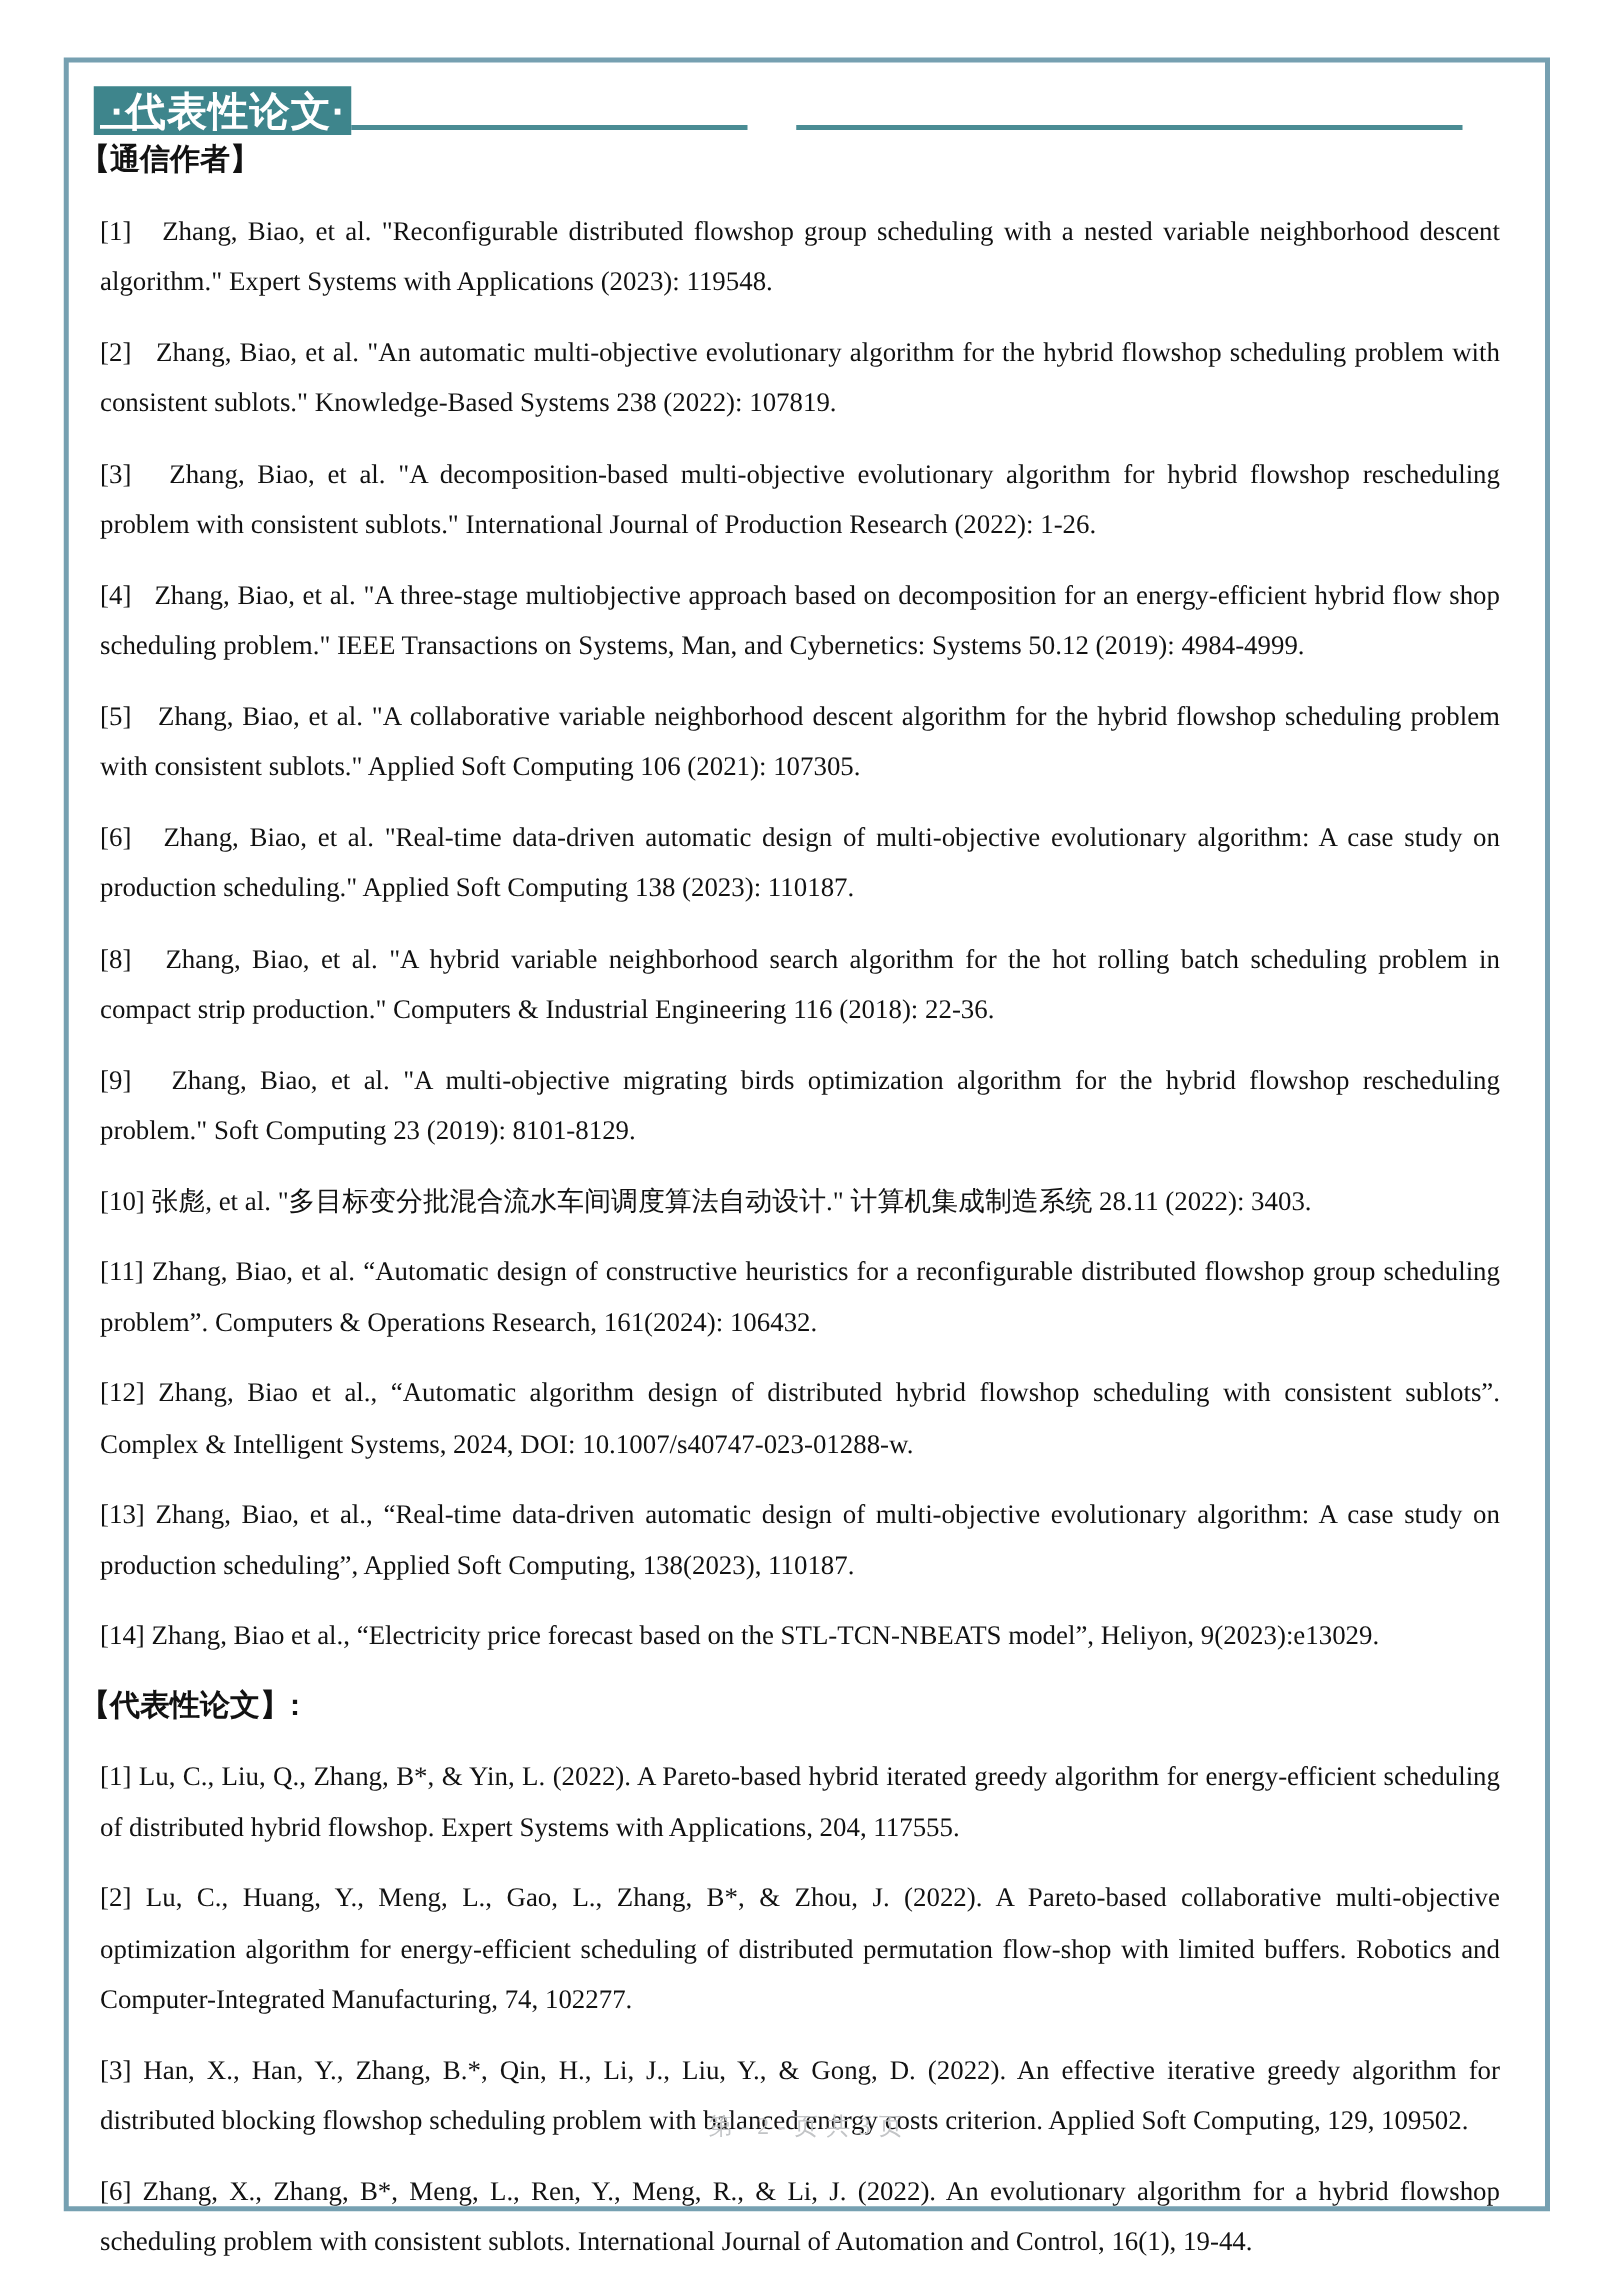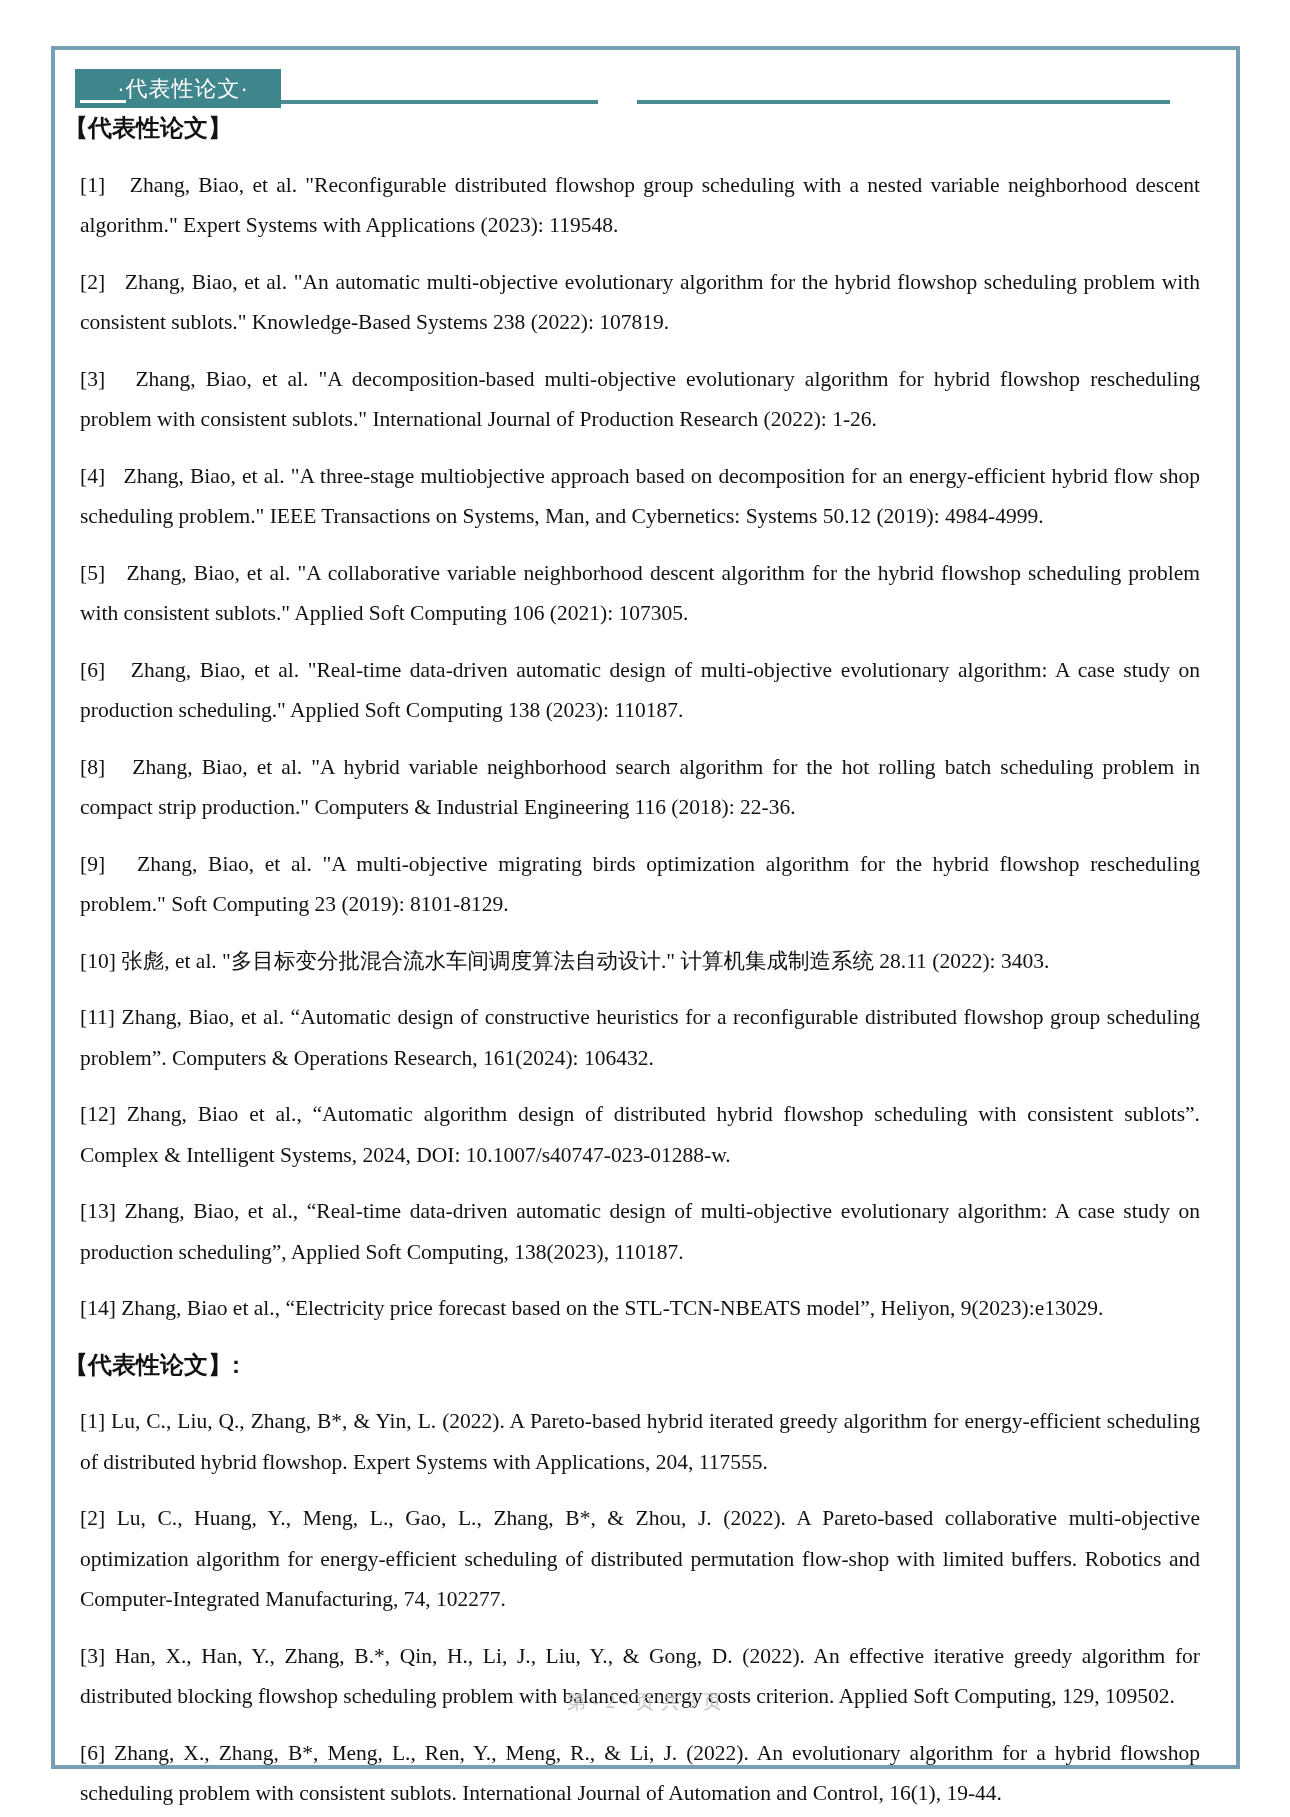--- a/index.html
+++ b/index.html
@@ -22,21 +22,21 @@
     border:4px solid var(--frame-border);box-sizing:border-box;
   }
   .badge{
     position:absolute;left:75px;top:69px;width:206px;height:39px;
     background:var(--badge-bg);
     display:flex;align-items:center;justify-content:center;
   }
   .badge-text{
     color:var(--badge-text);
     font-family:"Liberation Sans","DejaVu Sans",sans-serif;
-    font-weight:normal;font-size:22px;line-height:1;letter-spacing:1px;
+    font-weight:bold;font-size:32px;line-height:1;letter-spacing:1px;
     padding-left:10px;
   }
   .badge-underline{
     position:absolute;left:5px;bottom:5px;width:46px;height:3px;background:#ffffff;
   }
   .rule{position:absolute;top:100px;height:4px;background:var(--rule);}
   .rule-left{left:281px;width:317px;}
   .rule-right{left:637px;width:533px;}
   .content{
     position:absolute;left:64px;top:108px;width:1152px;
@@ -65,21 +65,21 @@
 
   <div class="rule rule-left"></div>
   <div class="rule rule-right"></div>
 
   <div class="badge">
     <span class="badge-underline"></span>
     <span class="badge-text">·代表性论文·</span>
   </div>
 
   <div class="content" id="ref-content">
-      <div class="sec-heading">【代表性论文】</div>
+      <div class="sec-heading">【通信作者】</div>
       <p class="ref"><span class="">[1]&nbsp;&nbsp;&nbsp;Zhang, Biao, et al. "Reconfigurable distributed flowshop group scheduling with a nested variable neighborhood descent algorithm." Expert Systems with Applications (2023): 119548.</span></p>
       <p class="ref"><span class="">[2]&nbsp;&nbsp;&nbsp;Zhang, Biao, et al. "An automatic multi-objective evolutionary algorithm for the hybrid flowshop scheduling problem with consistent sublots." Knowledge-Based Systems 238 (2022): 107819.</span></p>
       <p class="ref"><span class="">[3]&nbsp;&nbsp;&nbsp;Zhang, Biao, et al. "A decomposition-based multi-objective evolutionary algorithm for hybrid flowshop rescheduling problem with consistent sublots." International Journal of Production Research (2022): 1-26.</span></p>
       <p class="ref"><span class="">[4]&nbsp;&nbsp;&nbsp;Zhang, Biao, et al. "A three-stage multiobjective approach based on decomposition for an energy-efficient hybrid flow shop scheduling problem." IEEE Transactions on Systems, Man, and Cybernetics: Systems 50.12 (2019): 4984-4999.</span></p>
       <p class="ref"><span class="">[5]&nbsp;&nbsp;&nbsp;Zhang, Biao, et al. "A collaborative variable neighborhood descent algorithm for the hybrid flowshop scheduling problem with consistent sublots." Applied Soft Computing 106 (2021): 107305.</span></p>
       <p class="ref"><span class="">[6]&nbsp;&nbsp;&nbsp;Zhang, Biao, et al. "Real-time data-driven automatic design of multi-objective evolutionary algorithm: A case study on production scheduling." Applied Soft Computing 138 (2023): 110187.</span></p>
       <p class="ref"><span class="">[8]&nbsp;&nbsp;&nbsp;Zhang, Biao, et al. "A hybrid variable neighborhood search algorithm for the hot rolling batch scheduling problem in compact strip production." Computers &amp; Industrial Engineering 116 (2018): 22-36.</span></p>
       <p class="ref"><span class="">[9]&nbsp;&nbsp;&nbsp;Zhang, Biao, et al. "A multi-objective migrating birds optimization algorithm for the hybrid flowshop rescheduling problem." Soft Computing 23 (2019): 8101-8129.</span></p>
       <p class="ref"><span class="">[10] 张彪, et al. "多目标变分批混合流水车间调度算法自动设计." 计算机集成制造系统 28.11 (2022): 3403.</span></p>
       <p class="ref"><span class="">[11] Zhang, Biao, et al. “Automatic design of constructive heuristics for a reconfigurable distributed flowshop group scheduling problem”. Computers &amp; Operations Research, 161(2024): 106432.</span></p>

